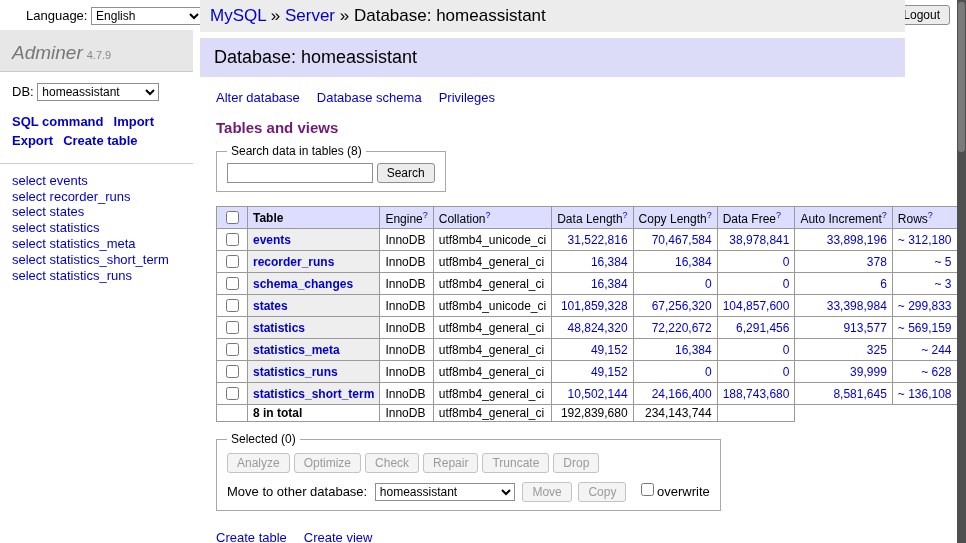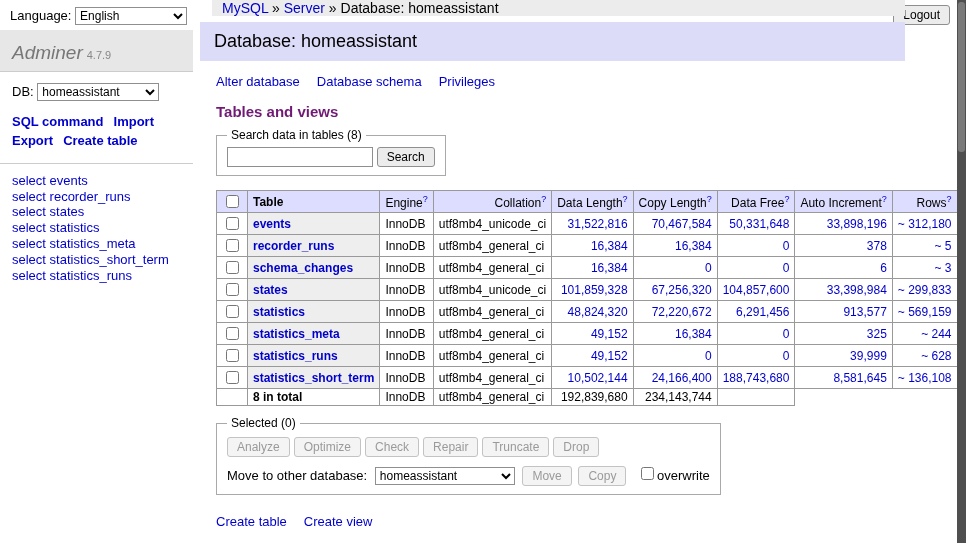--- a/index.html
+++ b/index.html
@@ -8,21 +8,21 @@
   }
   *{box-sizing:border-box;}
   html,body{margin:0;padding:0;}
   body{
     width:966px;height:543px;overflow:hidden;position:relative;
     font-family:"Liberation Sans",sans-serif;font-size:13px;color:#000;background:#fff;
   }
   a{color:var(--link);text-decoration:none;cursor:pointer;}
 
   
-  #lang{position:absolute;top:7px;left:10px;}
+  #lang{position:absolute;top:7px;left:26px;}
   #lang select{width:112px;font-size:12px;}
   #logout-btn{position:absolute;top:5px;right:16px;}
 
   button{
     font-family:"Liberation Sans",sans-serif;font-size:12px;
     background:#ececec;border:1px solid #8f8f8f;border-radius:3px;padding:2px 9px;color:#000;text-align:right;
   }
   button:disabled{color:#9a9a9a;background:#f4f4f4;border-color:#c3c3c3;}
   select{font-family:"Liberation Sans",sans-serif;font-size:12px;border:1px solid #8f8f8f;background:#fff;}
   input[type=text]{border:1px solid #8f8f8f;padding:2px 3px;font-size:12px;height:20px;}
@@ -34,34 +34,34 @@
   .version{font-size:11px;color:#888;margin-left:4px;}
   #dbrow{padding:11px 12px 8px;}
   #db-select{width:122px;}
   #sidebar-actions{margin:0;padding:4px 12px 12px;border-bottom:1px solid #ccc;line-height:1.45;}
   #sidebar-actions a{margin-right:10px;font-weight:bold;}
   #table-list{list-style:none;margin:9px 0 0;padding:0 12px;}
   #table-list li{line-height:1.22;white-space:nowrap;}
 
   
   #content{position:absolute;left:200px;top:0;right:61px;}
-  #breadcrumb{background:var(--breadcrumb-bg);padding:0 10px;font-size:14px;margin-left:12px;}
+  #breadcrumb{background:var(--breadcrumb-bg);padding:6px 10px;font-size:17px;}
   #breadcrumb .sep{color:#000;}
   #content h2{margin:6px 0 0;background:var(--title-bar-bg);padding:9px 14px;font-size:18px;font-weight:normal;}
   .inner{padding:0 0 0 16px;}
   .links{margin:13px 0 12px;}
   .links a{margin-right:17px;}
   h3{font-size:15px;margin:14px 0 6px;color:#701a75;}
   fieldset{border:1px solid #a9a9a9;display:inline-block;padding:5px 10px 8px;margin:2px 0 6px;}
   legend{font-size:12px;padding:0 4px;}
   #search-input{width:146px;}
 
   table{border-collapse:collapse;font-size:12px;margin:8px 0;}
   td,th{border:1px solid #999;padding:1px 5px;text-align:left;white-space:nowrap;height:17px;}
-  thead th{background:var(--table-header-bg);font-weight:normal;text-align:right;}
+  thead th{background:var(--table-header-bg);font-weight:normal;text-align:left;}
   thead th.col-table{font-weight:bold;text-align:left;}
   tbody th.name{background:var(--name-cell-bg);text-align:left;}
   tbody th.name a{font-weight:bold;}
   td.num{text-align:right;color:var(--link);}
   .col-check{width:22px;text-align:center;}
   tr.total td{color:#000;}
   tr.total td.label{font-weight:bold;}
   tr.total td.num{color:#000;}
   sup a{font-size:9px;}
 
@@ -133,21 +133,21 @@
           </tr>
         </thead>
       <tbody id="tbody">
           <tr>
             <td class="col-check"><input type="checkbox" style=""></td>
             <th class="name"><a href="#">events</a></th>
             <td>InnoDB</td>
             <td>utf8mb4_unicode_ci</td>
             <td class="num">31,522,816</td>
             <td class="num">70,467,584</td>
-            <td class="num">50,331,648</td>
+            <td class="num">38,978,841</td>
             <td class="num">33,898,196</td>
             <td class="num">~ 312,180</td>
             <td></td>
           </tr>
           <tr>
             <td class="col-check"><input type="checkbox" style=""></td>
             <th class="name"><a href="#">recorder_runs</a></th>
             <td>InnoDB</td>
             <td>utf8mb4_general_ci</td>
             <td class="num">16,384</td>

